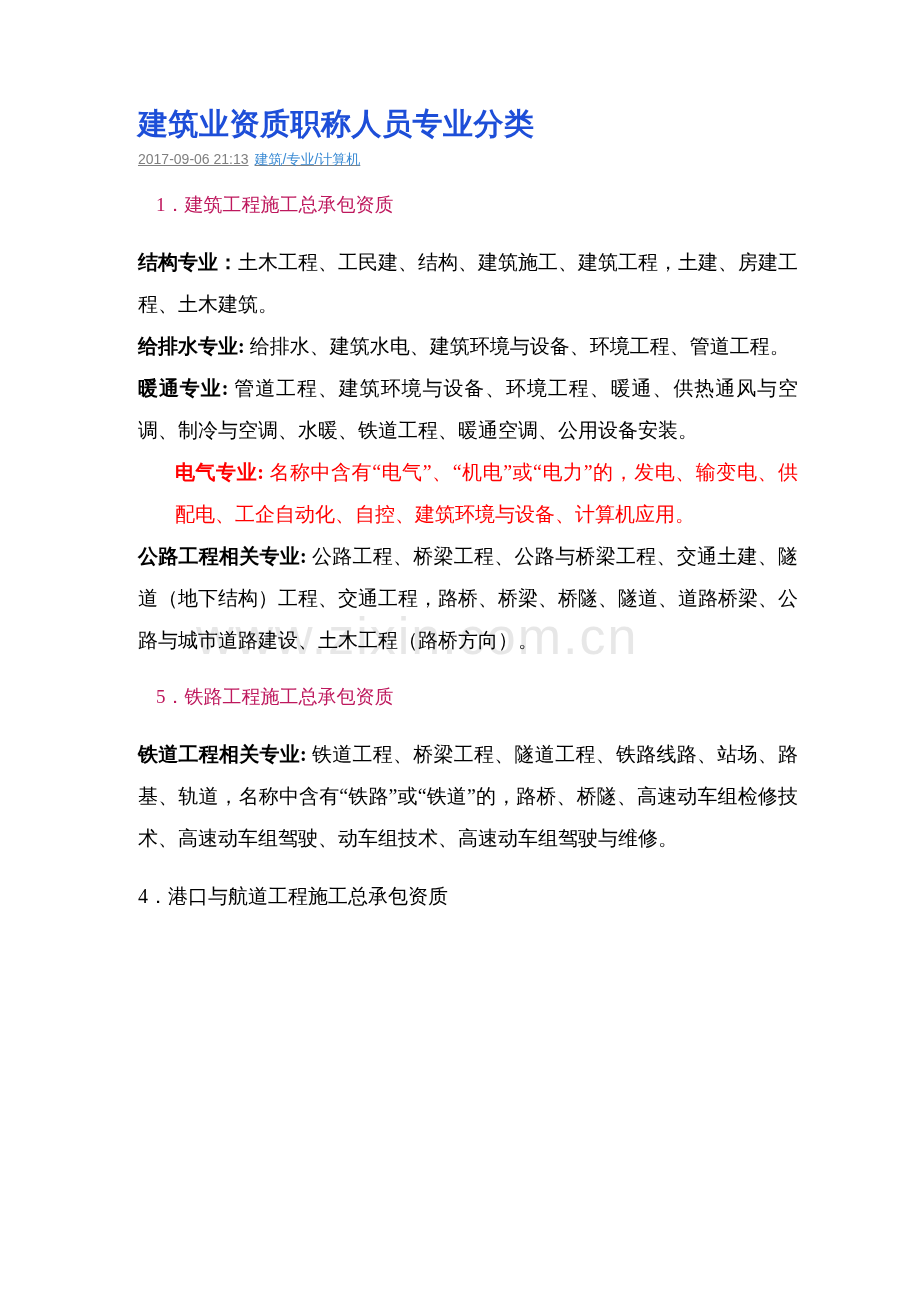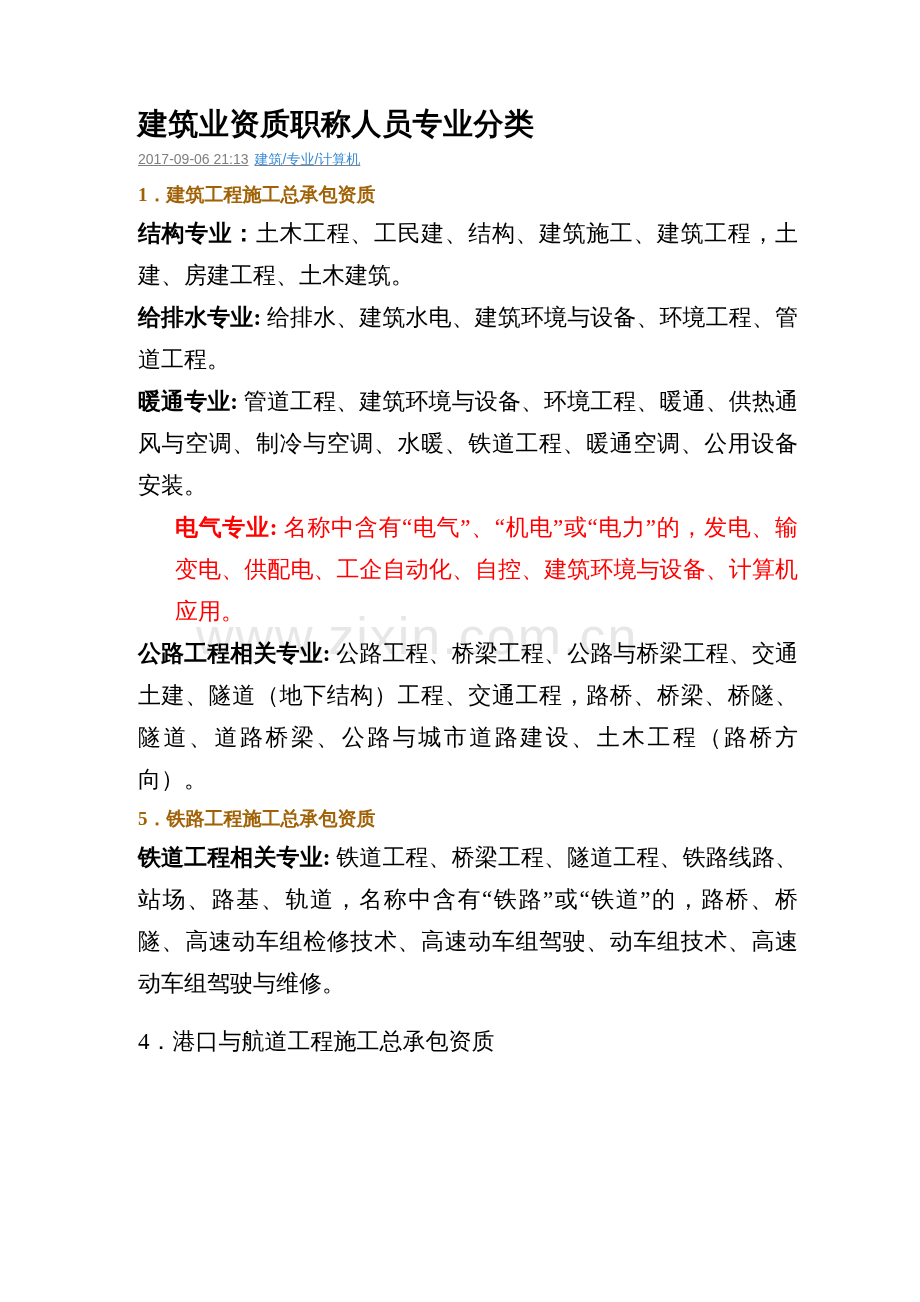--- a/index.html
+++ b/index.html
@@ -25,46 +25,46 @@
     position: absolute;
     left: 138px;
     top: 105px;
     width: 660px;
   }
   .doc-title {
     font-family: "Liberation Sans", "DejaVu Sans", sans-serif;
     font-weight: bold;
     font-size: 30px;
     line-height: 38px;
-    color: #000000;
+    color: #1d4ed8;
     margin: 0 0 6px 0;
     letter-spacing: 0.5px;
   }
   .meta-line {
     font-family: "Liberation Sans", "DejaVu Sans", sans-serif;
     font-size: 14px;
     line-height: 20px;
     color: #7f7f7f;
     margin: 0 0 8px 0;
     text-decoration: underline;
   }
   .meta-tags {
     color: #3b8bd4;
     margin-left: 6px;
   }
   .section-head {
     font-family: "Liberation Serif", "DejaVu Serif", serif;
-    font-weight: bold;
+    font-weight: normal;
     font-size: 19px;
     line-height: 36px;
-    color: #a16207;
-    margin: 0;
+    color: #be185d;
+    margin: 18px;
   }
   .para {
-    font-size: 23px;
+    font-size: 20px;
     line-height: 42px;
     color: #000;
     margin: 0;
     text-align: justify;
     text-justify: inter-ideograph;
   }
   .para .lead {
     font-weight: bold;
   }
   .para.red {

